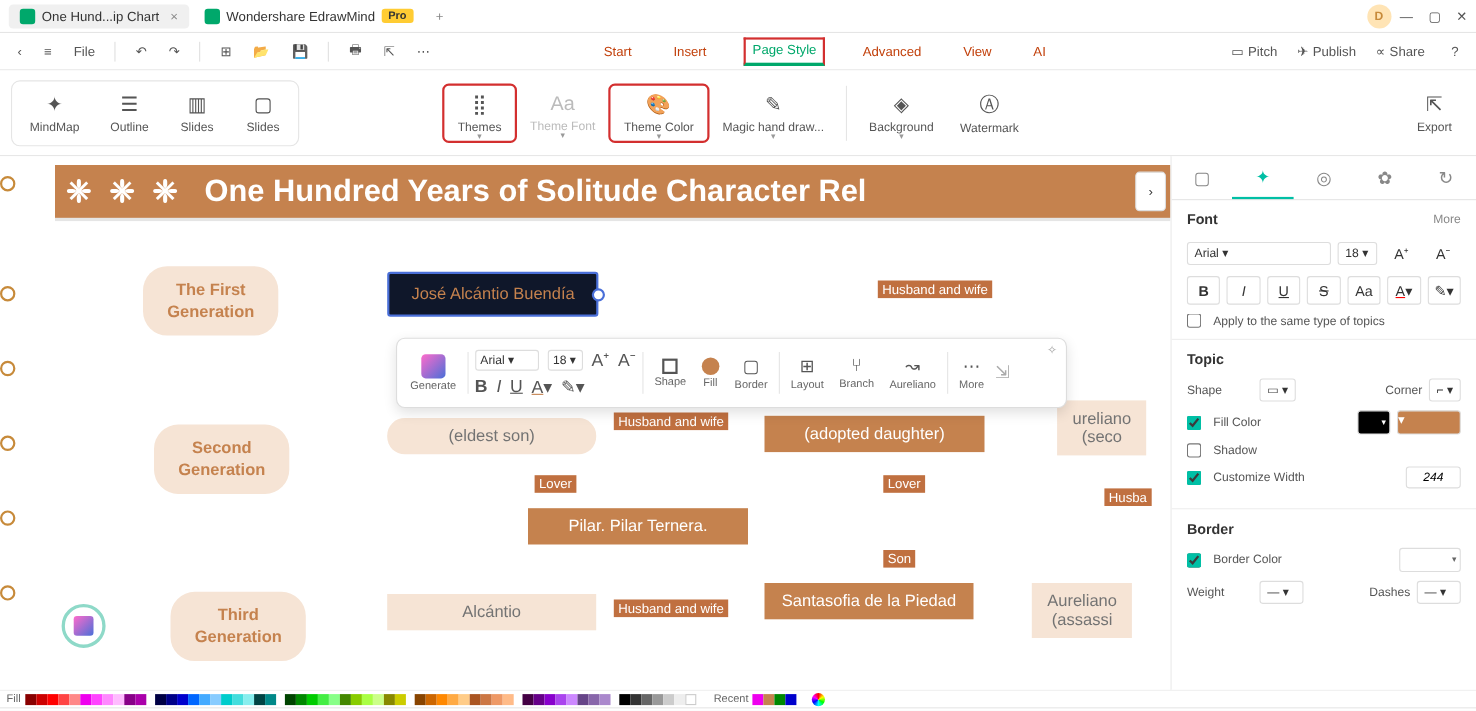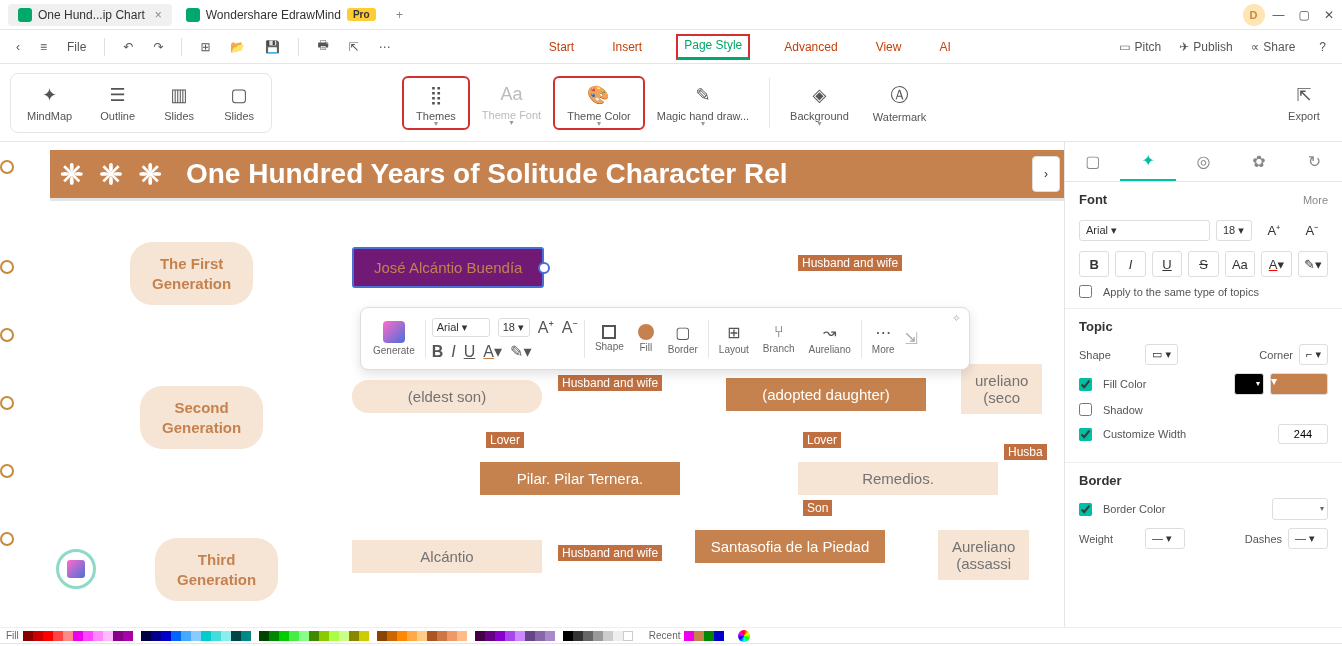--- a/index.html
+++ b/index.html
@@ -43,21 +43,21 @@
 
 .main { display: flex; height: 485px; }
 .canvas-wrap { flex: 1; position: relative; overflow: hidden; background: #fff; }
 .side-handles { position: absolute; left: 0; top: 0; width: 18px; height: 100%; }
 .side-handle { width: 14px; height: 14px; border: 2px solid #c78a3a; border-radius: 50%; background: #fff; position: absolute; left: 0; }
 .canvas-title { position: absolute; left: 50px; top: 8px; right: 0; height: 48px; background: #c5824e; color: #fff; display: flex; align-items: center; padding-left: 10px; font-size: 28px; font-weight: bold; box-shadow: 0 3px 0 rgba(0,0,0,0.1); }
 .canvas-title .pattern { margin-right: 20px; letter-spacing: 4px; }
 .nav-right { position: absolute; right: 4px; top: 14px; width: 28px; height: 36px; background: #fff; border: 1px solid #ddd; border-radius: 4px; display: flex; align-items: center; justify-content: center; z-index: 5; }
 
 .gen-label { position: absolute; background: #f6e4d5; color: #c5824e; font-weight: bold; font-size: 15px; padding: 12px 22px; border-radius: 22px; text-align: center; line-height: 1.3; }
-.node-sel { position: absolute; border: 2px solid #4a6fd8; background: #701a75; color: #c5824e; font-size: 15px; padding: 10px 20px; border-radius: 3px; }
+.node-sel { position: absolute; border: 2px solid #4a6fd8; background: #0f172a; color: #c5824e; font-size: 15px; padding: 10px 20px; border-radius: 3px; }
 .node-sel .handle-r { position: absolute; right: -8px; top: 50%; width: 12px; height: 12px; border: 2px solid #4a6fd8; background: #fff; border-radius: 50%; transform: translateY(-50%); }
 .node-orange { position: absolute; background: #c5824e; color: #fff; font-size: 15px; padding: 8px 14px; text-align: center; font-weight: 500; }
 .node-light { position: absolute; background: #f6e4d5; color: #737373; font-size: 15px; padding: 8px 14px; text-align: center; font-weight: 500; }
 .rel-label { position: absolute; background: #c07040; color: #fff; font-size: 12px; padding: 1px 4px; }
 
 
 .float-tb { position: absolute; left: 360px; top: 165px; width: 610px; background: #fff; border: 1px solid #ddd; border-radius: 8px; box-shadow: 0 4px 12px rgba(0,0,0,0.12); padding: 8px; display: flex; align-items: center; gap: 6px; z-index: 10; }
 .float-tb .fcol { display: flex; flex-direction: column; align-items: center; gap: 2px; padding: 0 4px; }
 .float-tb .ficon { font-size: 16px; color: #555; }
 .float-tb .flabel { font-size: 10px; color: #666; }
@@ -241,29 +241,28 @@
     <div class="node-sel" style="left:352px; top:105px;">
       <span>José Alcántio Buendía</span>
       <div class="handle-r"></div>
     </div>
     <div class="rel-label" style="left:798px; top:113px;">Husband and wife</div>
 
     <div class="gen-label" style="left:140px; top:244px;"><span style="white-space:pre-line;">Second
 Generation</span></div>
     <div class="node-light" style="left:352px; top:238px; width:190px;border-radius:16px;">(eldest son)</div>
     <div class="rel-label" style="left:558px; top:233px;">Husband and wife</div>
-    <div class="node-orange" style="left:695px; top:236px; width:200px;margin-left:31px;">(adopted daughter)</div>
+    <div class="node-orange" style="left:695px; top:236px; width:200px;">(adopted daughter)</div>
     <div class="node-light" style="left:961px; top:222px;"><span>ureliano</span><br><span>(seco</span></div>
 
     <div class="rel-label" style="left:486px; top:290px;">Lover</div>
     <div class="rel-label" style="left:803px; top:290px;">Lover</div>
     <div class="rel-label" style="left:1004px; top:302px;">Husba</div>
 
     <div class="node-orange" style="left:480px; top:320px; width:200px;">Pilar. Pilar Ternera.</div>
-    <div class="node-light" style="left:798px; top:320px; width:200px;">Remedios.</div>
     <div class="rel-label" style="left:803px; top:358px;">Son</div>
 
     <div class="gen-label" style="left:155px; top:396px;"><span style="white-space:pre-line;">Third
 Generation</span></div>
     <div class="node-light" style="left:352px; top:398px; width:190px;">Alcántio</div>
     <div class="rel-label" style="left:558px; top:403px;">Husband and wife</div>
     <div class="node-orange" style="left:695px; top:388px; width:190px;">Santasofia de la Piedad</div>
     <div class="node-light" style="left:938px; top:388px;"><span style="white-space:pre-line;">Aureliano
 (assassi</span></div>
 
@@ -398,21 +397,21 @@
             <input type="checkbox" style="">
             <span>Shadow</span>
           </label>
       </div>
       <div class="rp-row">
         <label class="rp-check">
             <input type="checkbox" checked="" style="">
             <span>Customize Width</span>
           </label>
         <div style="flex:1"></div>
-        <input class="rp-sel" style="width: 50px; text-align: center;" value="244">
+        <input class="rp-sel" style="width: 50px; text-align: center; font-style: italic;" value="244">
       </div>
     </div>
 
     <div class="rp-section" style="border-bottom:none">
       <div class="rp-header">
           <span class="rp-title">Border</span>
         </div>
       <div class="rp-row">
         <label class="rp-check">
             <input type="checkbox" checked="" style="">

